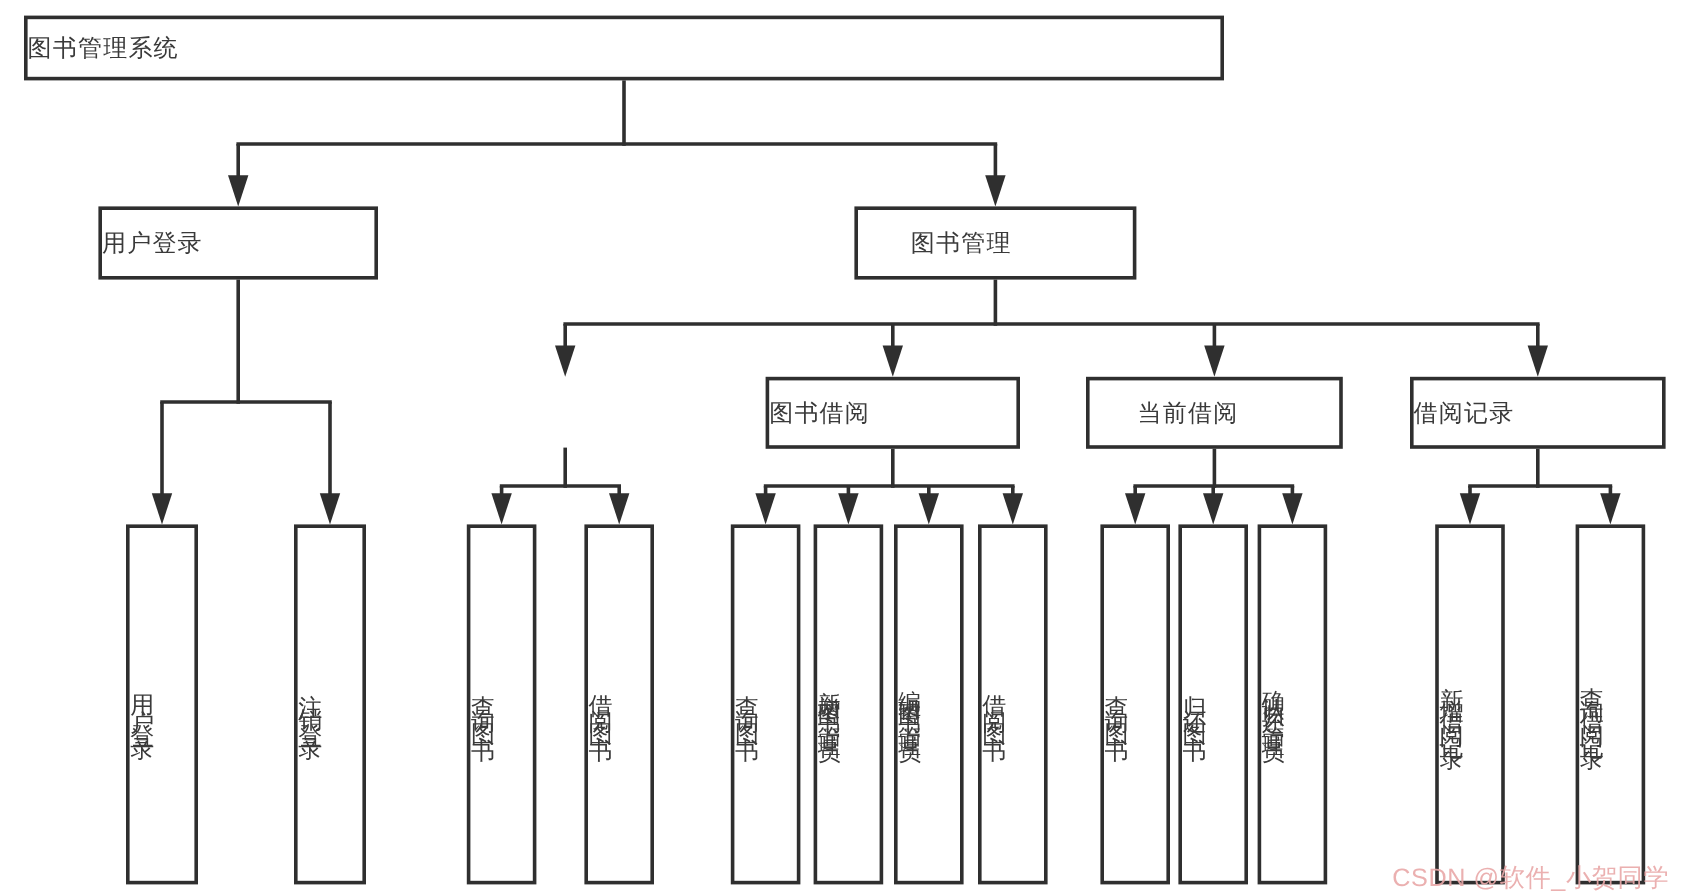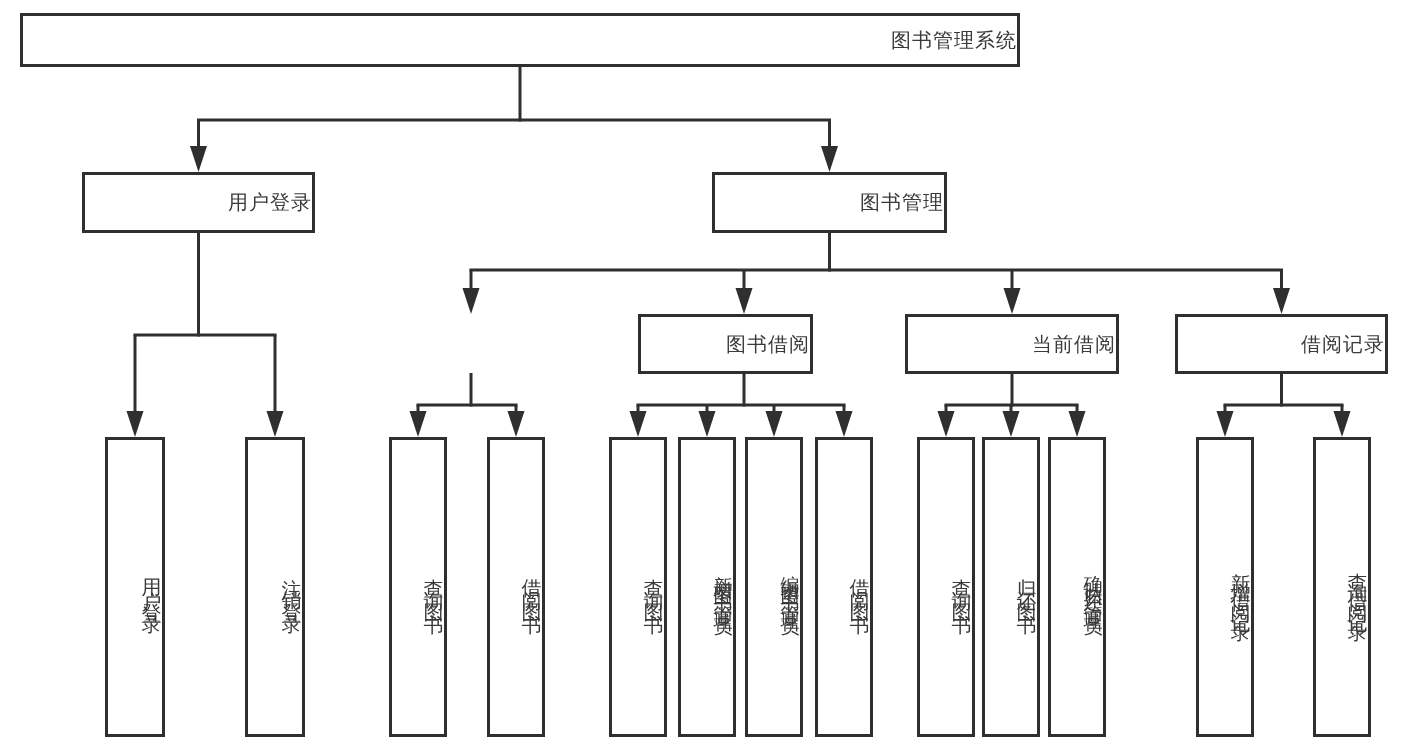--- a/index.html
+++ b/index.html
@@ -8,21 +8,21 @@
   }
   html,body{margin:0;padding:0;background:var(--background);}
   body{font-family:"Liberation Sans","DejaVu Sans",sans-serif;}
   #stage{position:relative;width:1405px;height:747px;background:var(--background);overflow:hidden;}
   #connectors{position:absolute;left:0;top:0;width:1405px;height:747px;z-index:1;pointer-events:none;}
   #connectors line{stroke:var(--line);stroke-width:3;}
   #connectors polygon{fill:var(--line);stroke:none;}
   .node{
     position:absolute;box-sizing:border-box;background:#fff;
     border:3px solid var(--box-border);z-index:2;
-    display:flex;align-items:center;justify-content:flex-end;
+    display:flex;align-items:center;justify-content:flex-start;
     color:var(--box-text);font-size:20px;letter-spacing:1px;
   }
   .hnode{height:61px;}
   .vleaf{top:437px;width:58px;height:300px;}
   .vtext{
     writing-mode:vertical-rl;text-orientation:mixed;
     letter-spacing:12px;line-height:1;white-space:nowrap;
   }
   .vtext.sp-med{letter-spacing:10px;}
   .vtext.sp-long{letter-spacing:6px;font-size:19px;}
@@ -116,24 +116,24 @@
     <span>图书管理系统</span>
   </div>
 
   <div class="node hnode" style="left:82px;top:172px;width:233px;">
     <span>用户登录</span>
   </div>
   <div class="node hnode" style="left:712px;top:172px;width:235px;padding-left:44px;">
     <span>图书管理</span>
   </div>
 
-  <div class="node hnode" style="left:638px;top:314px;width:175px;height:60px;">
+  <div class="node hnode" style="left:638px;top:314px;width:212px;height:60px;">
     <span>图书借阅</span>
   </div>
-  <div class="node hnode" style="left:905px;top:314px;width:214px;height:60px;">
+  <div class="node hnode" style="left:905px;top:314px;width:214px;height:60px;padding-left:40px;">
     <span>当前借阅</span>
   </div>
   <div class="node hnode" style="left:1175px;top:314px;width:213px;height:60px;font-family:Liberation Serif, serif;">
     <span>借阅记录</span>
   </div>
 
   <div class="node vleaf" style="left:105px;width:60px;">
     <span class="vtext">用户登录</span>
   </div>
   <div class="node vleaf" style="left:245px;width:60px;">
@@ -170,13 +170,14 @@
     <span class="vtext sp-long">确认归还（管理员）</span>
   </div>
 
   <div class="node vleaf" style="left:1196px;">
     <span class="vtext sp-med">新增借阅记录</span>
   </div>
   <div class="node vleaf" style="left:1313px;">
     <span class="vtext sp-med">查询借阅记录</span>
   </div>
 
+  <div id="watermark">CSDN @软件_小贺同学</div>
 </div>
 
 </body></html>

